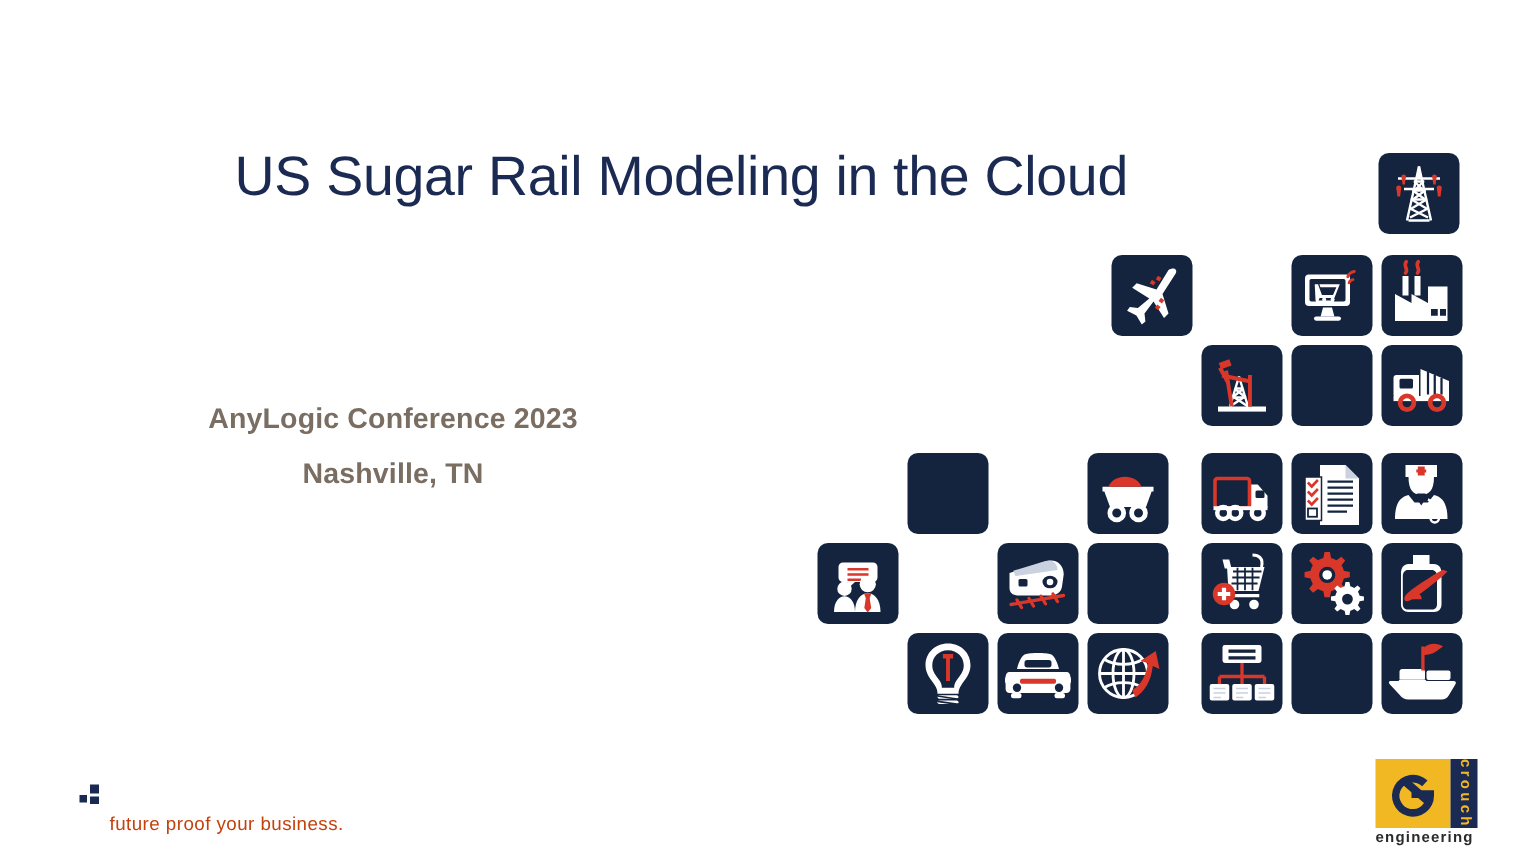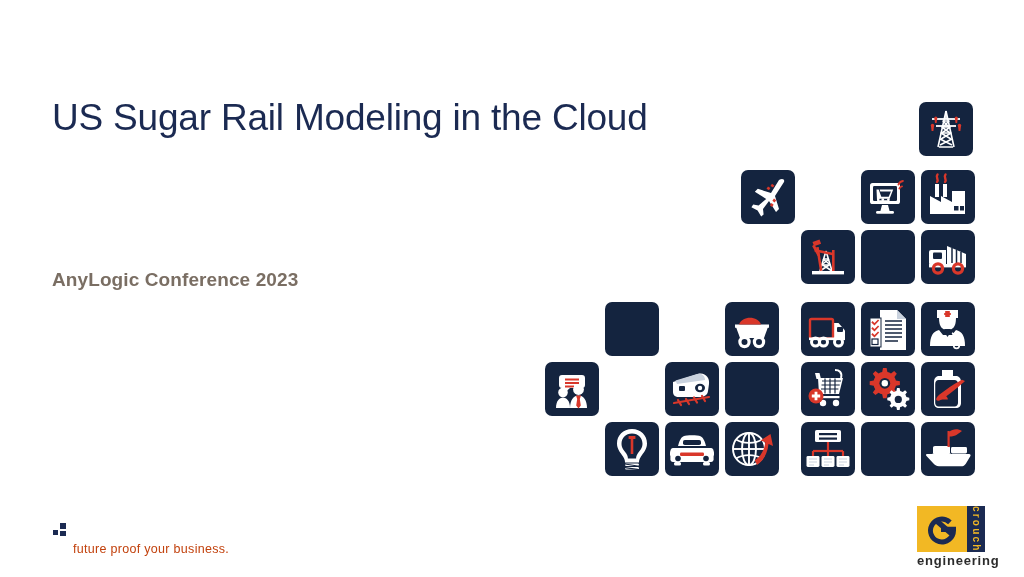--- a/index.html
+++ b/index.html
@@ -23,28 +23,30 @@
     position: absolute;
     left: 52px;
     top: 97px;
     width: 700px;
     font-size: 37px;
     line-height: 1.15;
     font-weight: 400;
     color: #1b2a52;
     letter-spacing: -0.2px;
     white-space: nowrap;
+    text-align: right;
   }
 
   
   #subtitle {
     position: absolute;
     left: 52px;
     top: 261px;
     width: 420px;
+    text-align: center;
   }
   #subtitle .line {
     font-size: 19px;
     font-weight: bold;
     color: #7a6e63;
     line-height: 37px;
     letter-spacing: 0.1px;
     white-space: nowrap;
   }
 
@@ -154,37 +156,37 @@
     letter-spacing: 2.2px;
     line-height: 18px;
     text-align: center;
     font-family: "Liberation Sans", sans-serif;
   }
   #crouch-logo .engtext {
     position: absolute;
     left: 0;
     top: 47px;
     width: 68px;
-    font-size: 13px;
+    font-size: 10px;
     font-weight: bold;
     color: #2b2b2b;
     letter-spacing: 0.8px;
     font-family: "Liberation Sans", sans-serif;
-    text-align: center;
   }
 </style>
 </head>
 <body>
 
 <div id="slide">
 
   <div id="title">US Sugar Rail Modeling in the Cloud</div>
 
   <div id="subtitle">
     <div class="line">AnyLogic Conference 2023</div>
+    <div class="line">Nashville, TN</div>
   </div>
 
   <div id="mosaic">
       <div class="tile" style="left: 919px; top: 102px; width: 54px; height: 54px;">
         <svg viewBox="0 0 54 54" xmlns="http://www.w3.org/2000/svg">
     <g stroke="#ffffff" stroke-width="1.6" fill="none">
       <path d="M27 9 L19 45 M27 9 L35 45 M20 45 L34 45"></path>
       <path d="M22.5 25 L31.5 25 M21.5 31 L32.5 31 M23.5 19 L30.5 19"></path>
       <path d="M24 19 L30 25 M30 19 L24 25 M23 25 L31 31 M31 25 L23 31 M22 31 L32 37 M32 31 L22 37 M21 37 L33 43 M33 37 L21 43"></path>
       <path d="M13 17 L41 17" stroke-width="1.8"></path>

